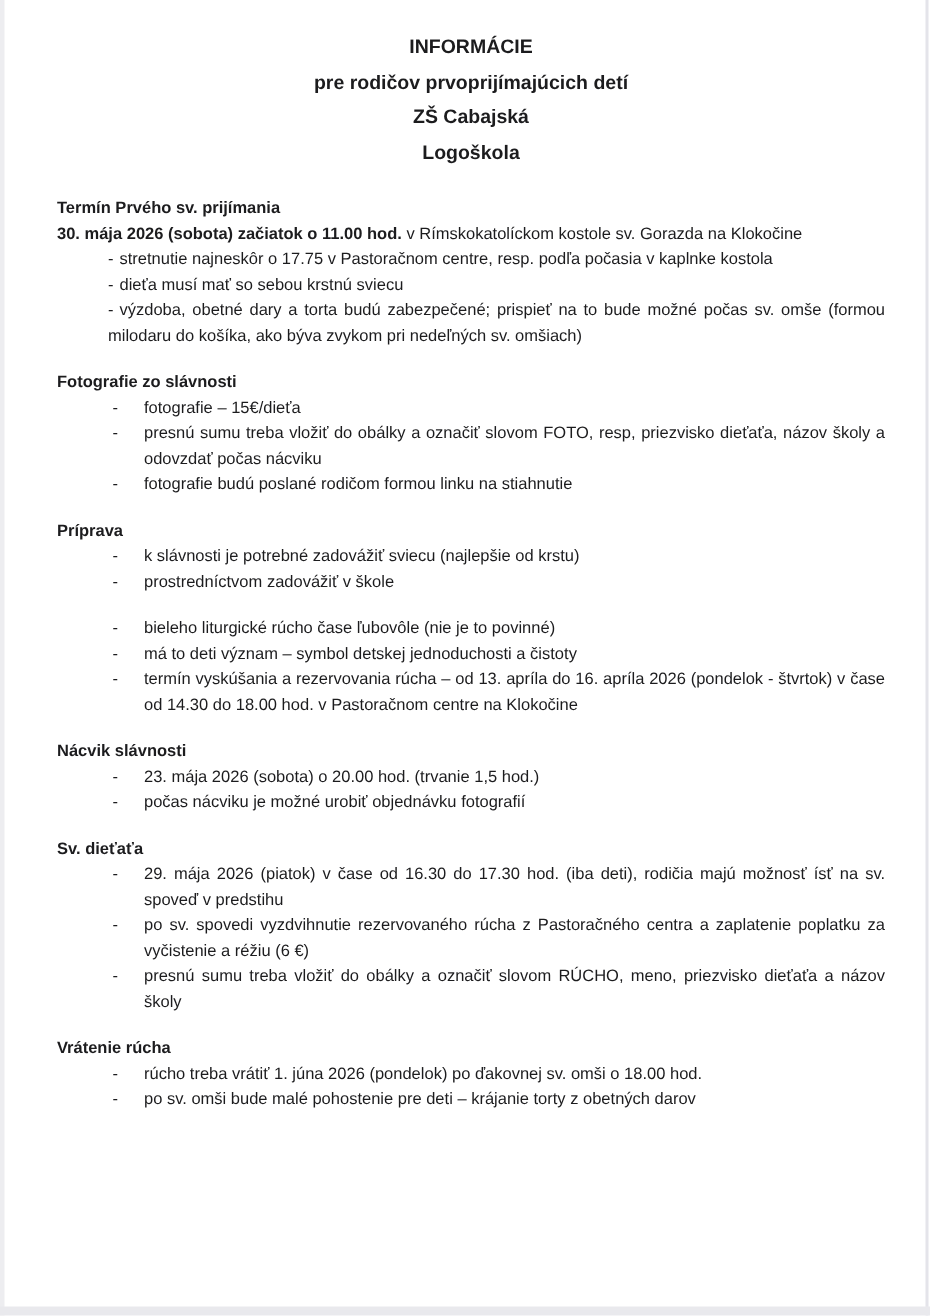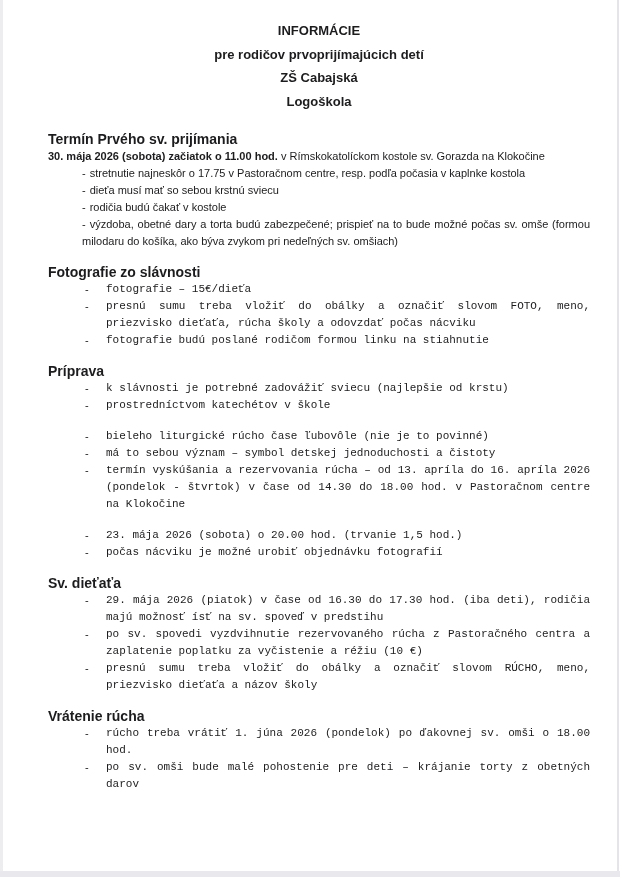--- a/index.html
+++ b/index.html
@@ -10,21 +10,21 @@
   body {
     width: 620px;
     height: 877px;
     position: relative;
     overflow: hidden;
     font-family: "Liberation Sans", sans-serif;
     color: #1c1c1e;
   }
   .page {
     position: relative;
-    padding: 19px 30px 0 48px;
+    padding: 19px 30px 0 38px;
     box-sizing: border-box;
     width: 620px;
   }
   
   .edge-left {
     position: absolute; left: 0; top: 0;
     width: 3px; height: 877px;
     background: #ededf0;
   }
   .edge-right {
@@ -44,36 +44,36 @@
     line-height: 23.5px;
     margin: 0 0 18px 0;
   }
   .title-line { white-space: pre; }
   section {
     margin: 0 0 14px 0;
     font-size: 11px;
     line-height: 17px;
   }
   h2 {
-    font-size: 14px;
+    font-size: 11px;
     line-height: 17px;
     font-weight: bold;
     margin: 0;
   }
   p { margin: 0; }
   .b { font-weight: bold; }
   
   .list1 { padding-left: 34px; }
   .item1 { text-align: justify; }
   .item1 .dash1 { margin-right: 4px; }
   
   .list2 { padding-left: 37px; }
   .item2 { display: flex; }
   .item2 .dash { width: 21px; flex: none; }
-  .item2 .txt { flex: 1; text-align: justify; font-family: Liberation Mono, monospace; }
+  .item2 .txt { flex: 1; text-align: justify; }
 </style>
 </head>
 <body>
 
 <div class="edge-left"></div>
 <div class="edge-right"></div>
 <div class="edge-bottom"></div>
 
 <div class="page">
 
@@ -83,75 +83,75 @@
     <div class="title-line">ZŠ Cabajská</div>
     <div class="title-line">Logoškola</div>
   </header>
 
   <section>
     <h2>Termín Prvého sv. prijímania</h2>
     <p class="intro"><span class="b">30. mája 2026 (sobota) začiatok o 11.00 hod.</span><span> v Rímskokatolíckom kostole sv. Gorazda na Klokočine</span></p>
     <div class="list1">
       <p class="item1"><span class="dash1">-</span><span>stretnutie najneskôr o 17.75 v Pastoračnom centre, resp. podľa počasia v kaplnke kostola</span></p>
       <p class="item1"><span class="dash1">-</span><span>dieťa musí mať so sebou krstnú sviecu</span></p>
-      <p class="item1"><span class="dash1">-</span><span>rodičia budú čakať v kostole</span></p>
       <p class="item1"><span class="dash1">-</span><span>výzdoba, obetné dary a torta budú zabezpečené; prispieť na to bude možné počas sv. omše (formou milodaru do košíka, ako býva zvykom pri nedeľných sv. omšiach)</span></p>
     </div>
   </section>
 
   <section>
     <h2>Fotografie zo slávnosti</h2>
     <div class="list2">
       <div class="item2">
           <span class="dash">-</span>
           <span class="txt">fotografie – 15€/dieťa</span>
         </div>
       <div class="item2">
           <span class="dash">-</span>
-          <span class="txt">presnú sumu treba vložiť do obálky a označiť slovom FOTO, meno, priezvisko dieťaťa, rúcha školy a odovzdať počas nácviku</span>
+          <span class="txt">presnú sumu treba vložiť do obálky a označiť slovom FOTO, resp, priezvisko dieťaťa, názov školy a odovzdať počas nácviku</span>
         </div>
       <div class="item2">
           <span class="dash">-</span>
           <span class="txt">fotografie budú poslané rodičom formou linku na stiahnutie</span>
         </div>
     </div>
   </section>
 
   <section>
     <h2>Príprava</h2>
     <div class="list2">
       <div class="item2">
           <span class="dash">-</span>
           <span class="txt">k slávnosti je potrebné zadovážiť sviecu (najlepšie od krstu)</span>
         </div>
       <div class="item2">
           <span class="dash">-</span>
-          <span class="txt">prostredníctvom katechétov v škole</span>
+          <span class="txt">prostredníctvom zadovážiť v škole</span>
         </div>
     </div>
   </section>
 
   <section>
     <div class="list2">
       <div class="item2">
           <span class="dash">-</span>
           <span class="txt">bieleho liturgické rúcho čase ľubovôle (nie je to povinné)</span>
         </div>
       <div class="item2">
           <span class="dash">-</span>
-          <span class="txt">má to sebou význam – symbol detskej jednoduchosti a čistoty</span>
+          <span class="txt">má to deti význam – symbol detskej jednoduchosti a čistoty</span>
         </div>
       <div class="item2">
           <span class="dash">-</span>
           <span class="txt">termín vyskúšania a rezervovania rúcha – od 13. apríla do 16. apríla 2026 (pondelok - štvrtok) v čase od 14.30 do 18.00 hod. v Pastoračnom centre na Klokočine</span>
         </div>
     </div>
   </section>
 
   <section>
+    <h2>Nácvik slávnosti</h2>
     <div class="list2">
       <div class="item2">
           <span class="dash">-</span>
           <span class="txt">23. mája 2026 (sobota) o 20.00 hod. (trvanie 1,5 hod.)</span>
         </div>
       <div class="item2">
           <span class="dash">-</span>
           <span class="txt">počas nácviku je možné urobiť objednávku fotografií</span>
         </div>
     </div>
@@ -159,21 +159,21 @@
 
   <section>
     <h2>Sv. dieťaťa</h2>
     <div class="list2">
       <div class="item2">
           <span class="dash">-</span>
           <span class="txt">29. mája 2026 (piatok) v čase od 16.30 do 17.30 hod. (iba deti), rodičia majú možnosť ísť na sv. spoveď v predstihu</span>
         </div>
       <div class="item2">
           <span class="dash">-</span>
-          <span class="txt">po sv. spovedi vyzdvihnutie rezervovaného rúcha z Pastoračného centra a zaplatenie poplatku za vyčistenie a réžiu (10 €)</span>
+          <span class="txt">po sv. spovedi vyzdvihnutie rezervovaného rúcha z Pastoračného centra a zaplatenie poplatku za vyčistenie a réžiu (6 €)</span>
         </div>
       <div class="item2">
           <span class="dash">-</span>
           <span class="txt">presnú sumu treba vložiť do obálky a označiť slovom RÚCHO, meno, priezvisko dieťaťa a názov školy</span>
         </div>
     </div>
   </section>
 
   <section>
     <h2>Vrátenie rúcha</h2>

